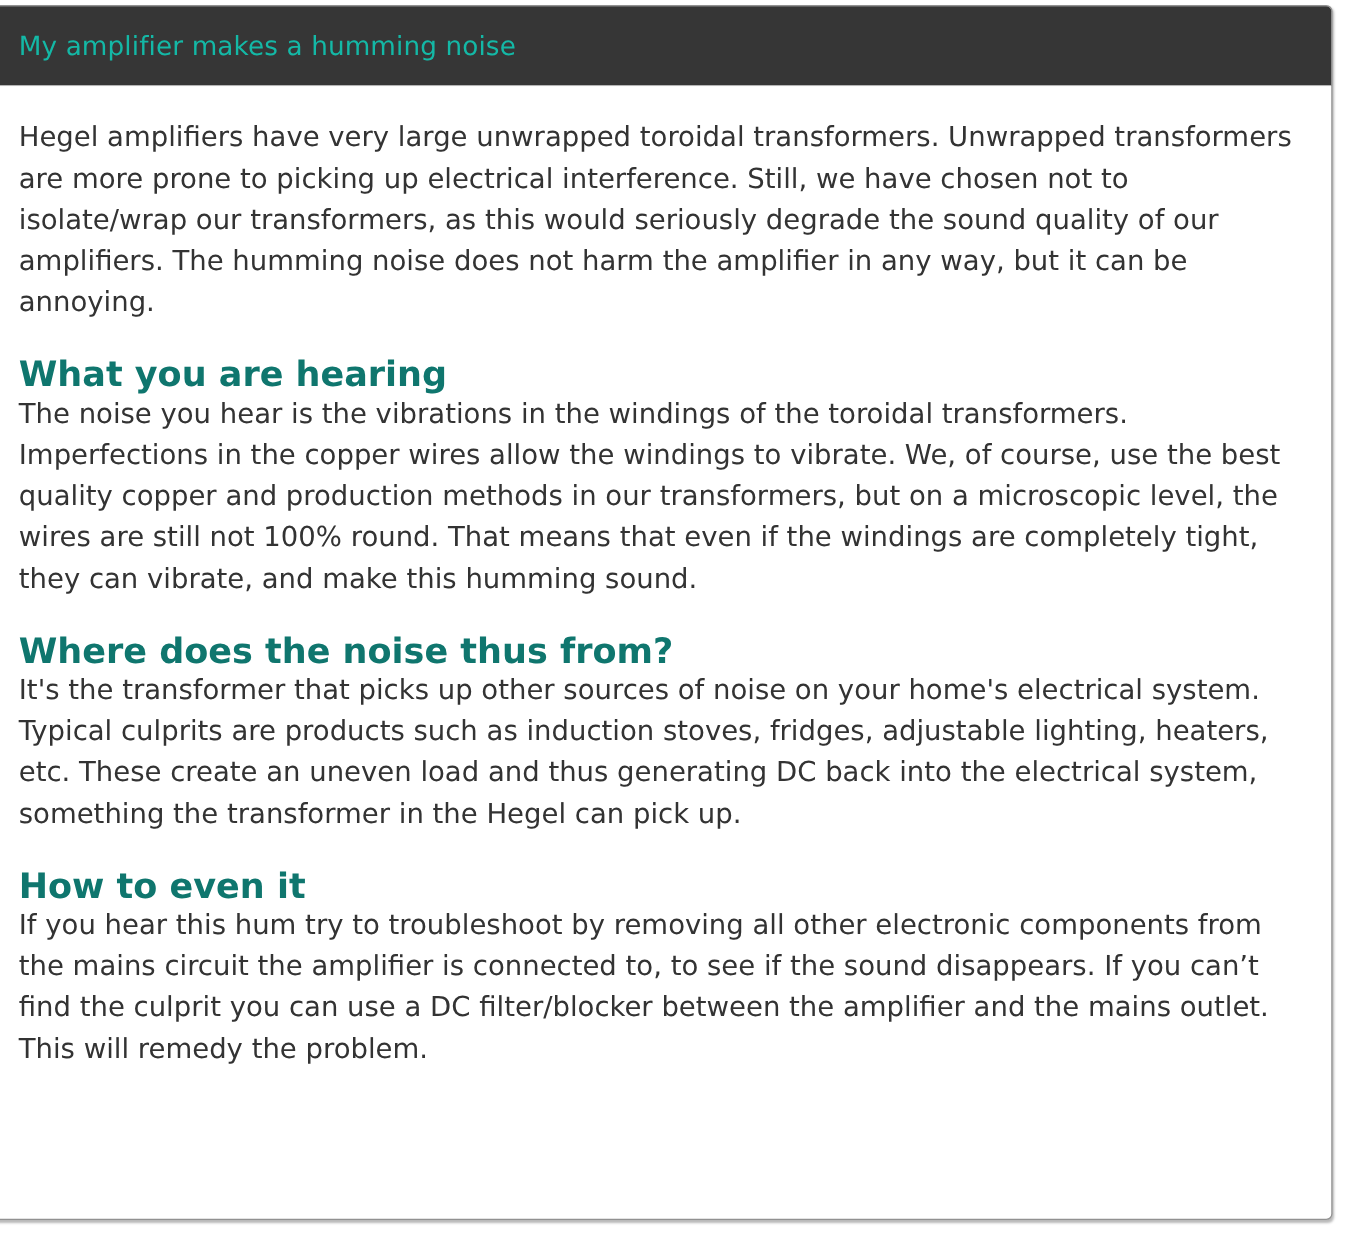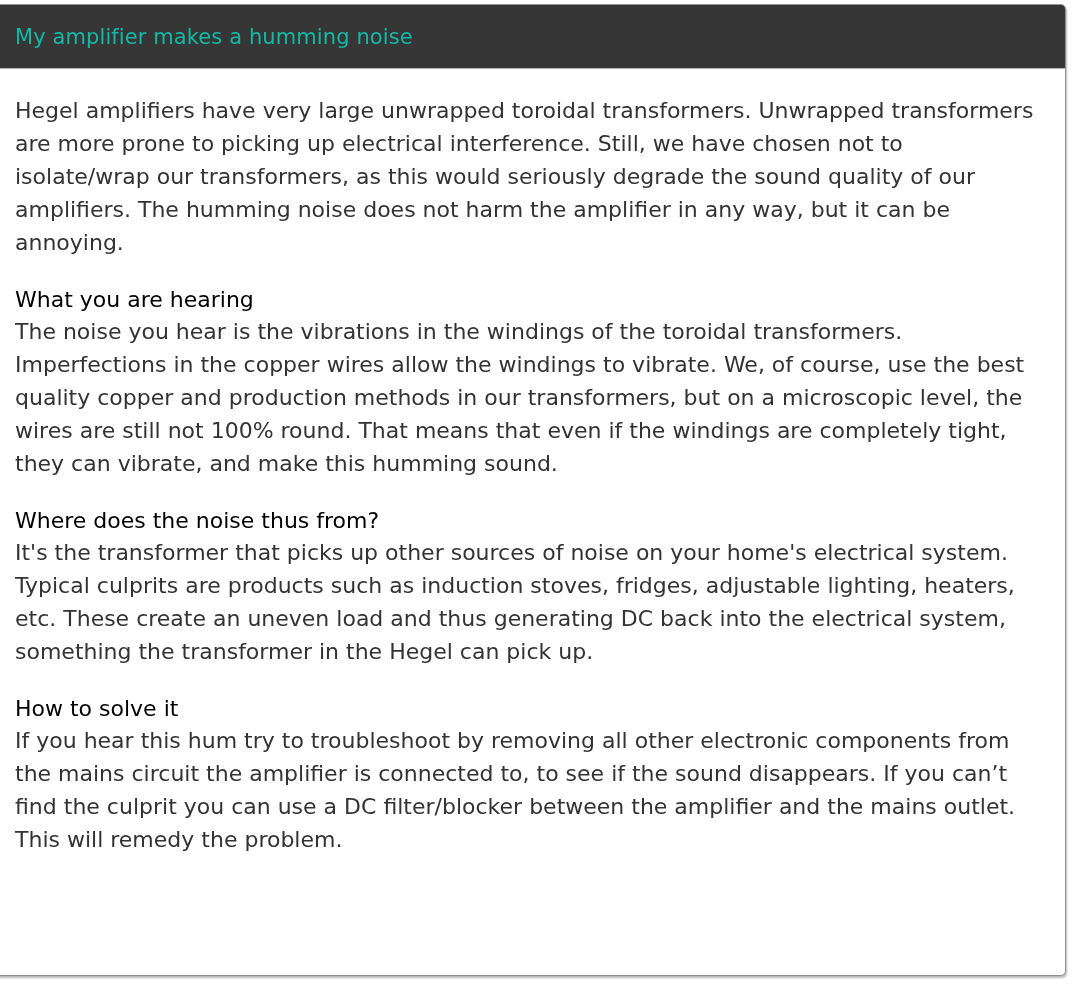--- a/index.html
+++ b/index.html
@@ -47,23 +47,23 @@
     box-sizing: border-box;
     padding: 0 26px 0 26px;
     color: #333333;
     font-size: 22px;
     line-height: 33px;
   }
   .faq-body p {
     margin: 25px 0;
   }
   .faq-body h3 {
-    font-size: 22px;
-    font-weight: 400;
-    color: #000000;
+    font-size: 28px;
+    font-weight: 700;
+    color: #0f766e;
     line-height: 30px;
     margin: 26px 0 0 0;
   }
   .faq-body h3 + p {
     margin-top: 0;
   }
 </style>
 </head>
 <body>
 
@@ -73,16 +73,16 @@
   </div>
   <div class="faq-body">
     <p>Hegel amplifiers have very large unwrapped toroidal transformers. Unwrapped transformers are more prone to picking up electrical interference. Still, we have chosen not to isolate/wrap our transformers, as this would seriously degrade the sound quality of our amplifiers. The humming noise does not harm the amplifier in any way, but it can be annoying.</p>
 
     <h3>What you are hearing</h3>
     <p>The noise you hear is the vibrations in the windings of the toroidal transformers. Imperfections in the copper wires allow the windings to vibrate. We, of course, use the best quality copper and production methods in our transformers, but on a microscopic level, the wires are still not 100% round. That means that even if the windings are completely tight, they can vibrate, and make this humming sound.</p>
 
     <h3>Where does the noise thus from?</h3>
     <p>It's the transformer that picks up other sources of noise on your home's electrical system. Typical culprits are products such as induction stoves, fridges, adjustable lighting, heaters, etc. These create an uneven load and thus generating DC back into the electrical system, something the transformer in the Hegel can pick up.</p>
 
-    <h3>How to solve it</h3>
+    <h3>How to even it</h3>
     <p>If you hear this hum try to troubleshoot by removing all other electronic components from the mains circuit the amplifier is connected to, to see if the sound disappears. If you can’t find the culprit you can use a DC filter/blocker between the amplifier and the mains outlet. This will remedy the problem.</p>
   </div>
 </div>
 
 </body></html>

